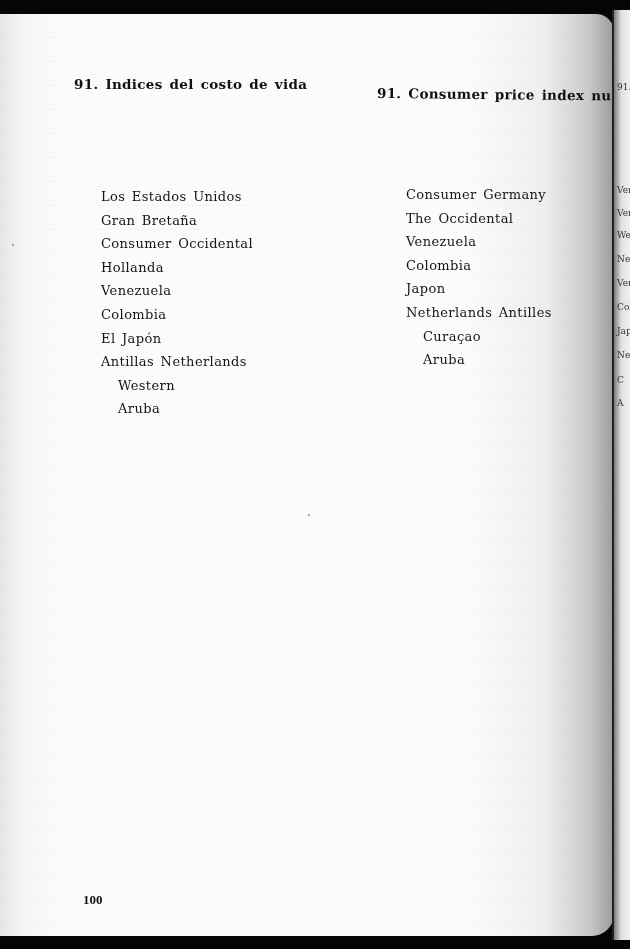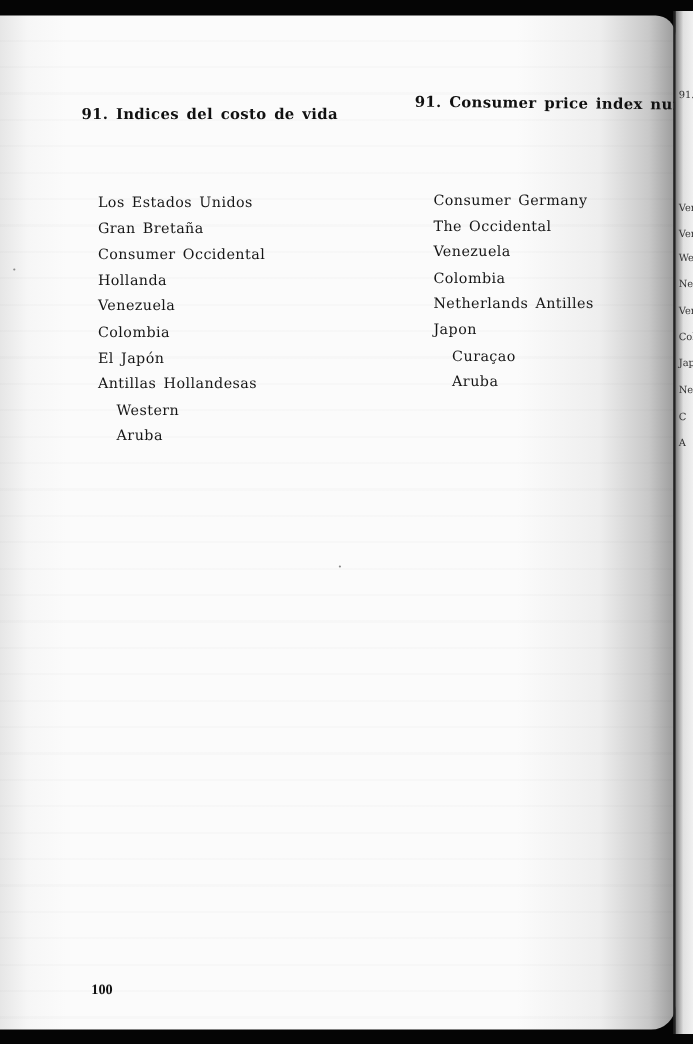--- a/index.html
+++ b/index.html
@@ -36,23 +36,23 @@
   }
   .heading {
     position: absolute;
     font-weight: bold;
     font-size: 13.5px;
     color: #111;
     letter-spacing: 0.3px;
     word-spacing: 2px;
     white-space: nowrap;
   }
-  .h-es { left: 74px; top: 82px; }
+  .h-es { left: 74px; top: 62px; }
   .h-en { left: 377px; top: 71px; transform: rotate(0.6deg); transform-origin: left center; }
-  .list { position: absolute; margin: 0; padding: 0; list-style: none; }
+  .list { position: absolute; margin: 12px; padding: 0; list-style: none; }
   .list li {
     height: 23.6px;
     font-size: 13px; color: #151515;
     letter-spacing: 0.4px; word-spacing: 2px;
     white-space: nowrap;
   }
   .list li.sub { padding-left: 17px; }
   .list-es { left: 89px; top: 163px; }
   .list-en { left: 394px; top: 161px; }
   .page-num {
@@ -73,32 +73,32 @@
   <div class="heading h-en">91.  Consumer price index numbers</div>
 
   <ul class="list list-es">
     <li>Los Estados Unidos</li>
     <li>Gran Bretaña</li>
     <li>Consumer Occidental</li>
     <li>Hollanda</li>
     <li>Venezuela</li>
     <li>Colombia</li>
     <li>El Japón</li>
-    <li>Antillas Hollandesas</li>
+    <li>Antillas Netherlands</li>
     <li class="sub">Western</li>
     <li class="sub">Aruba</li>
   </ul>
 
   <ul class="list list-en">
     <li>Consumer Germany</li>
     <li>The Occidental</li>
     <li>Venezuela</li>
     <li>Colombia</li>
+    <li>Japon</li>
     <li>Netherlands Antilles</li>
-    <li>Japon</li>
     <li class="sub">Curaçao</li>
     <li class="sub">Aruba</li>
   </ul>
 
   <div class="dot" style="left:308px; top:500px;"></div>
   <div class="dot" style="left:12px; top:230px;"></div>
 
   <div class="page-num">100</div>
 </div>
 

